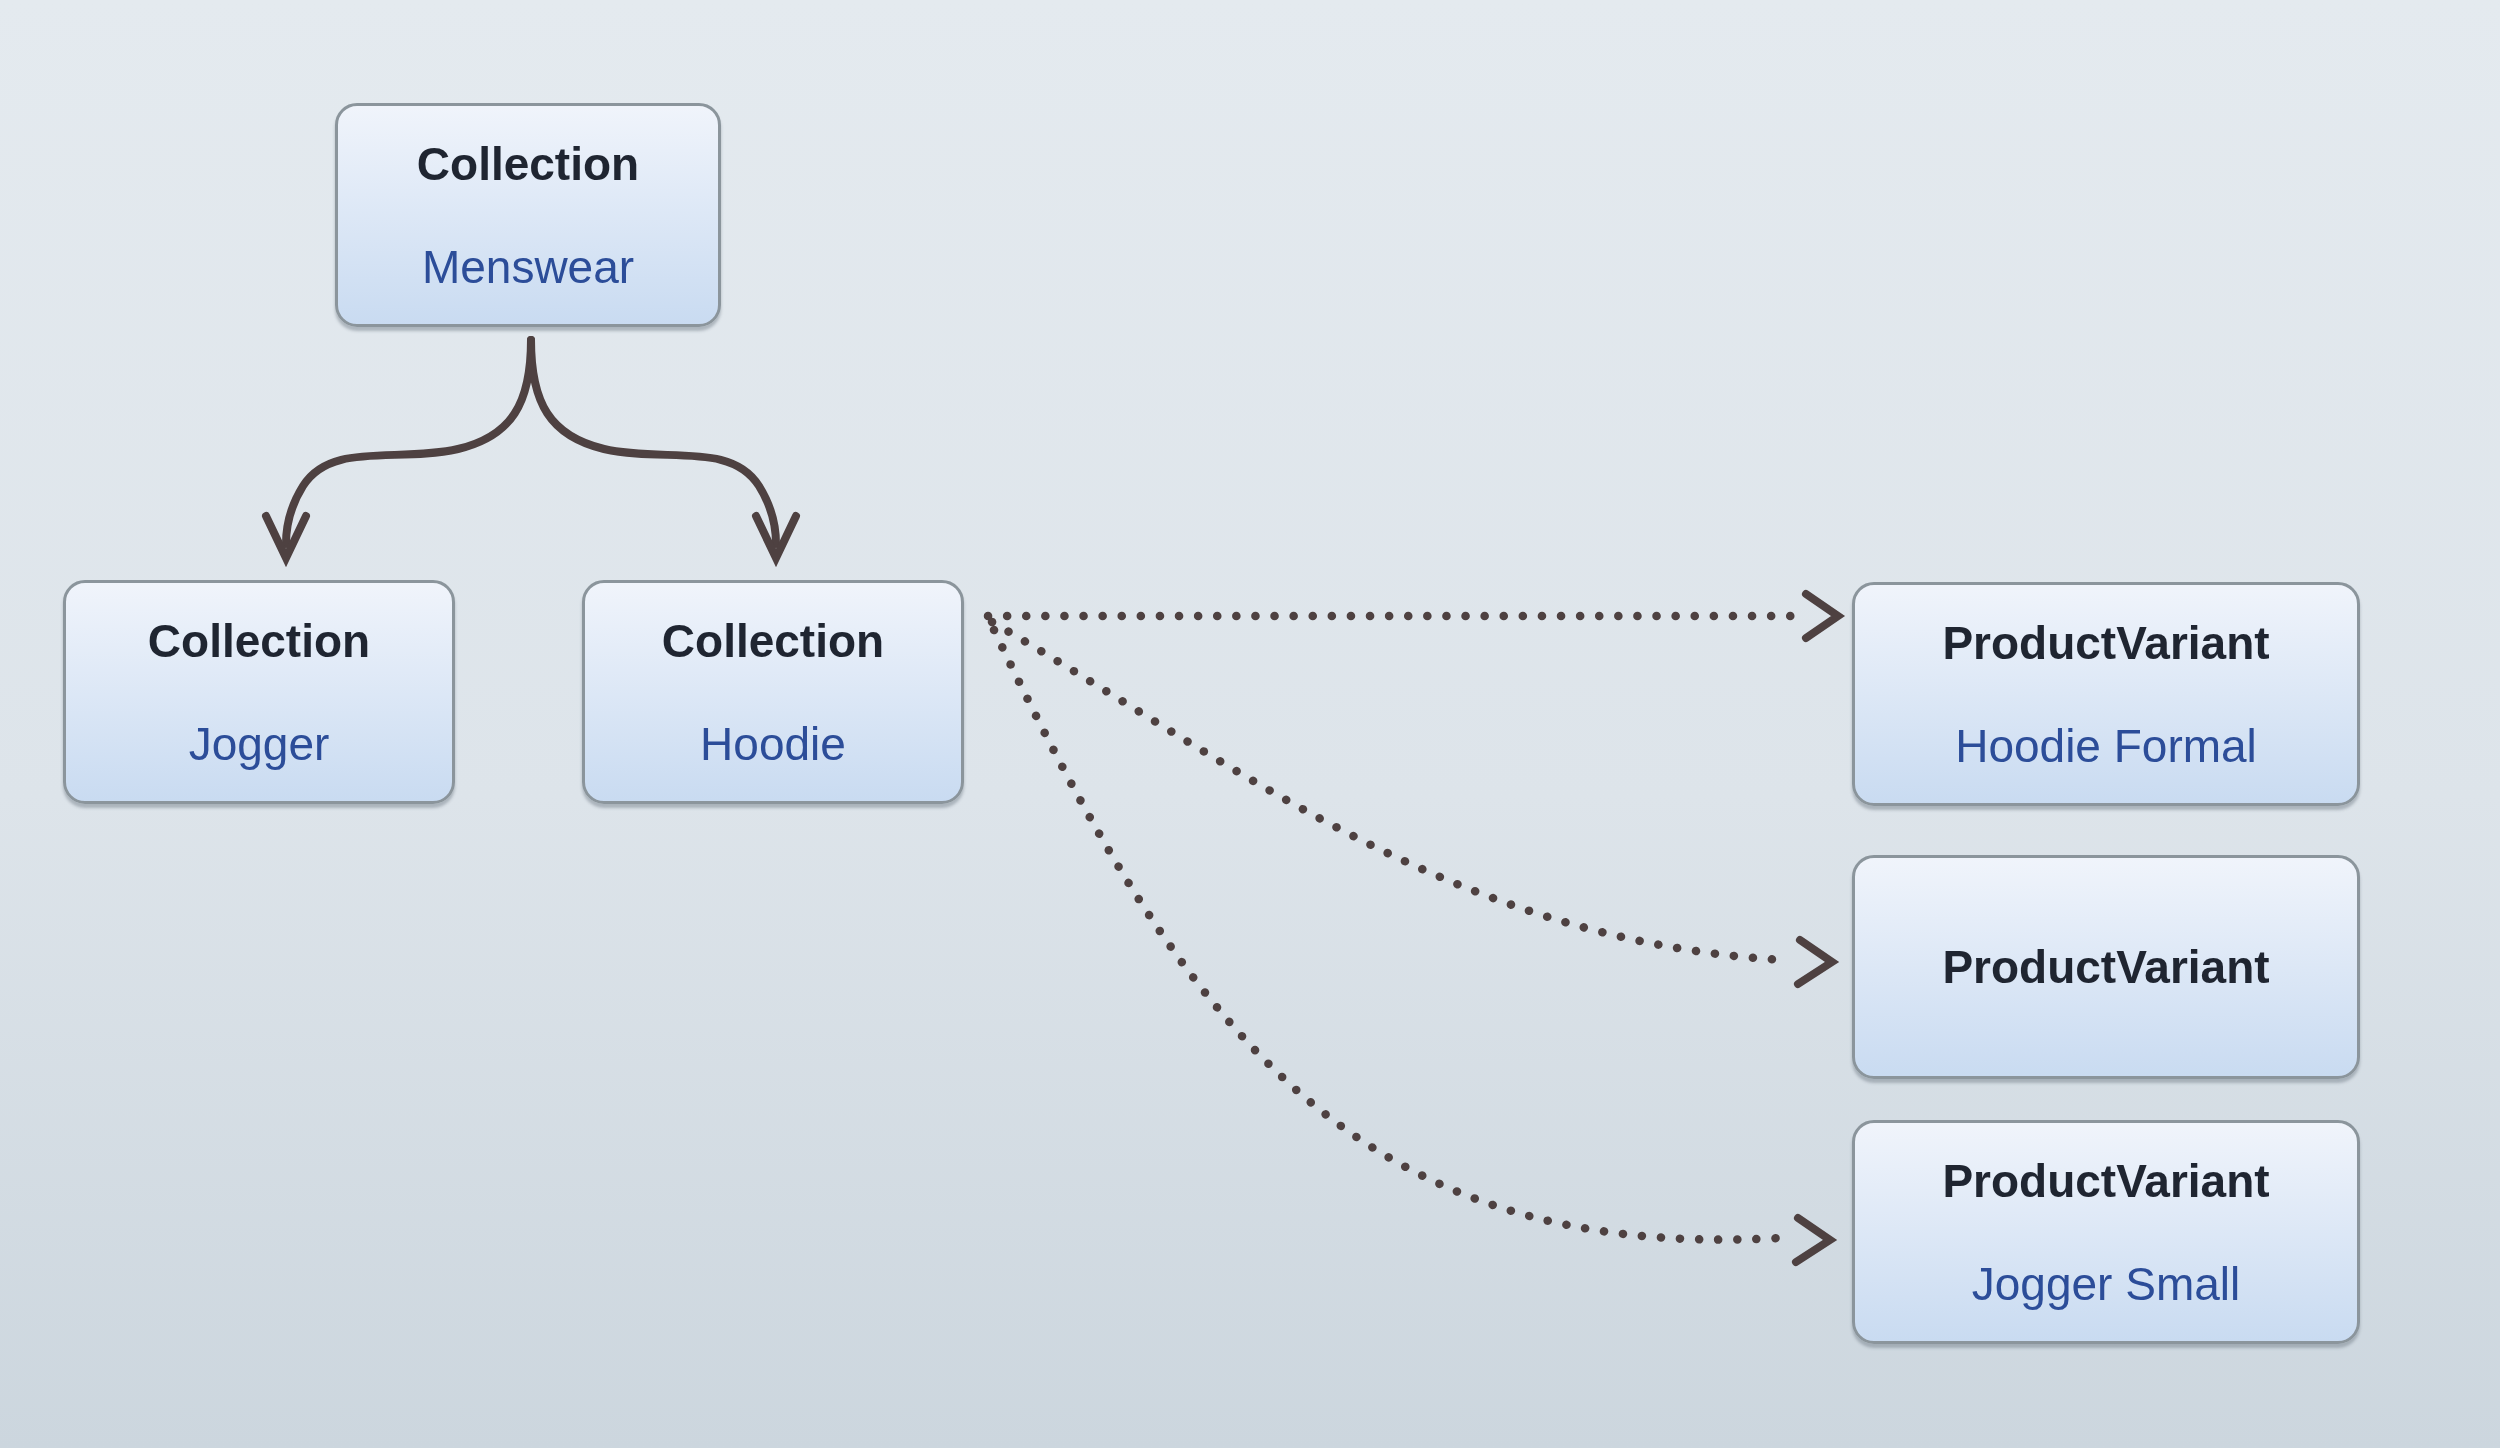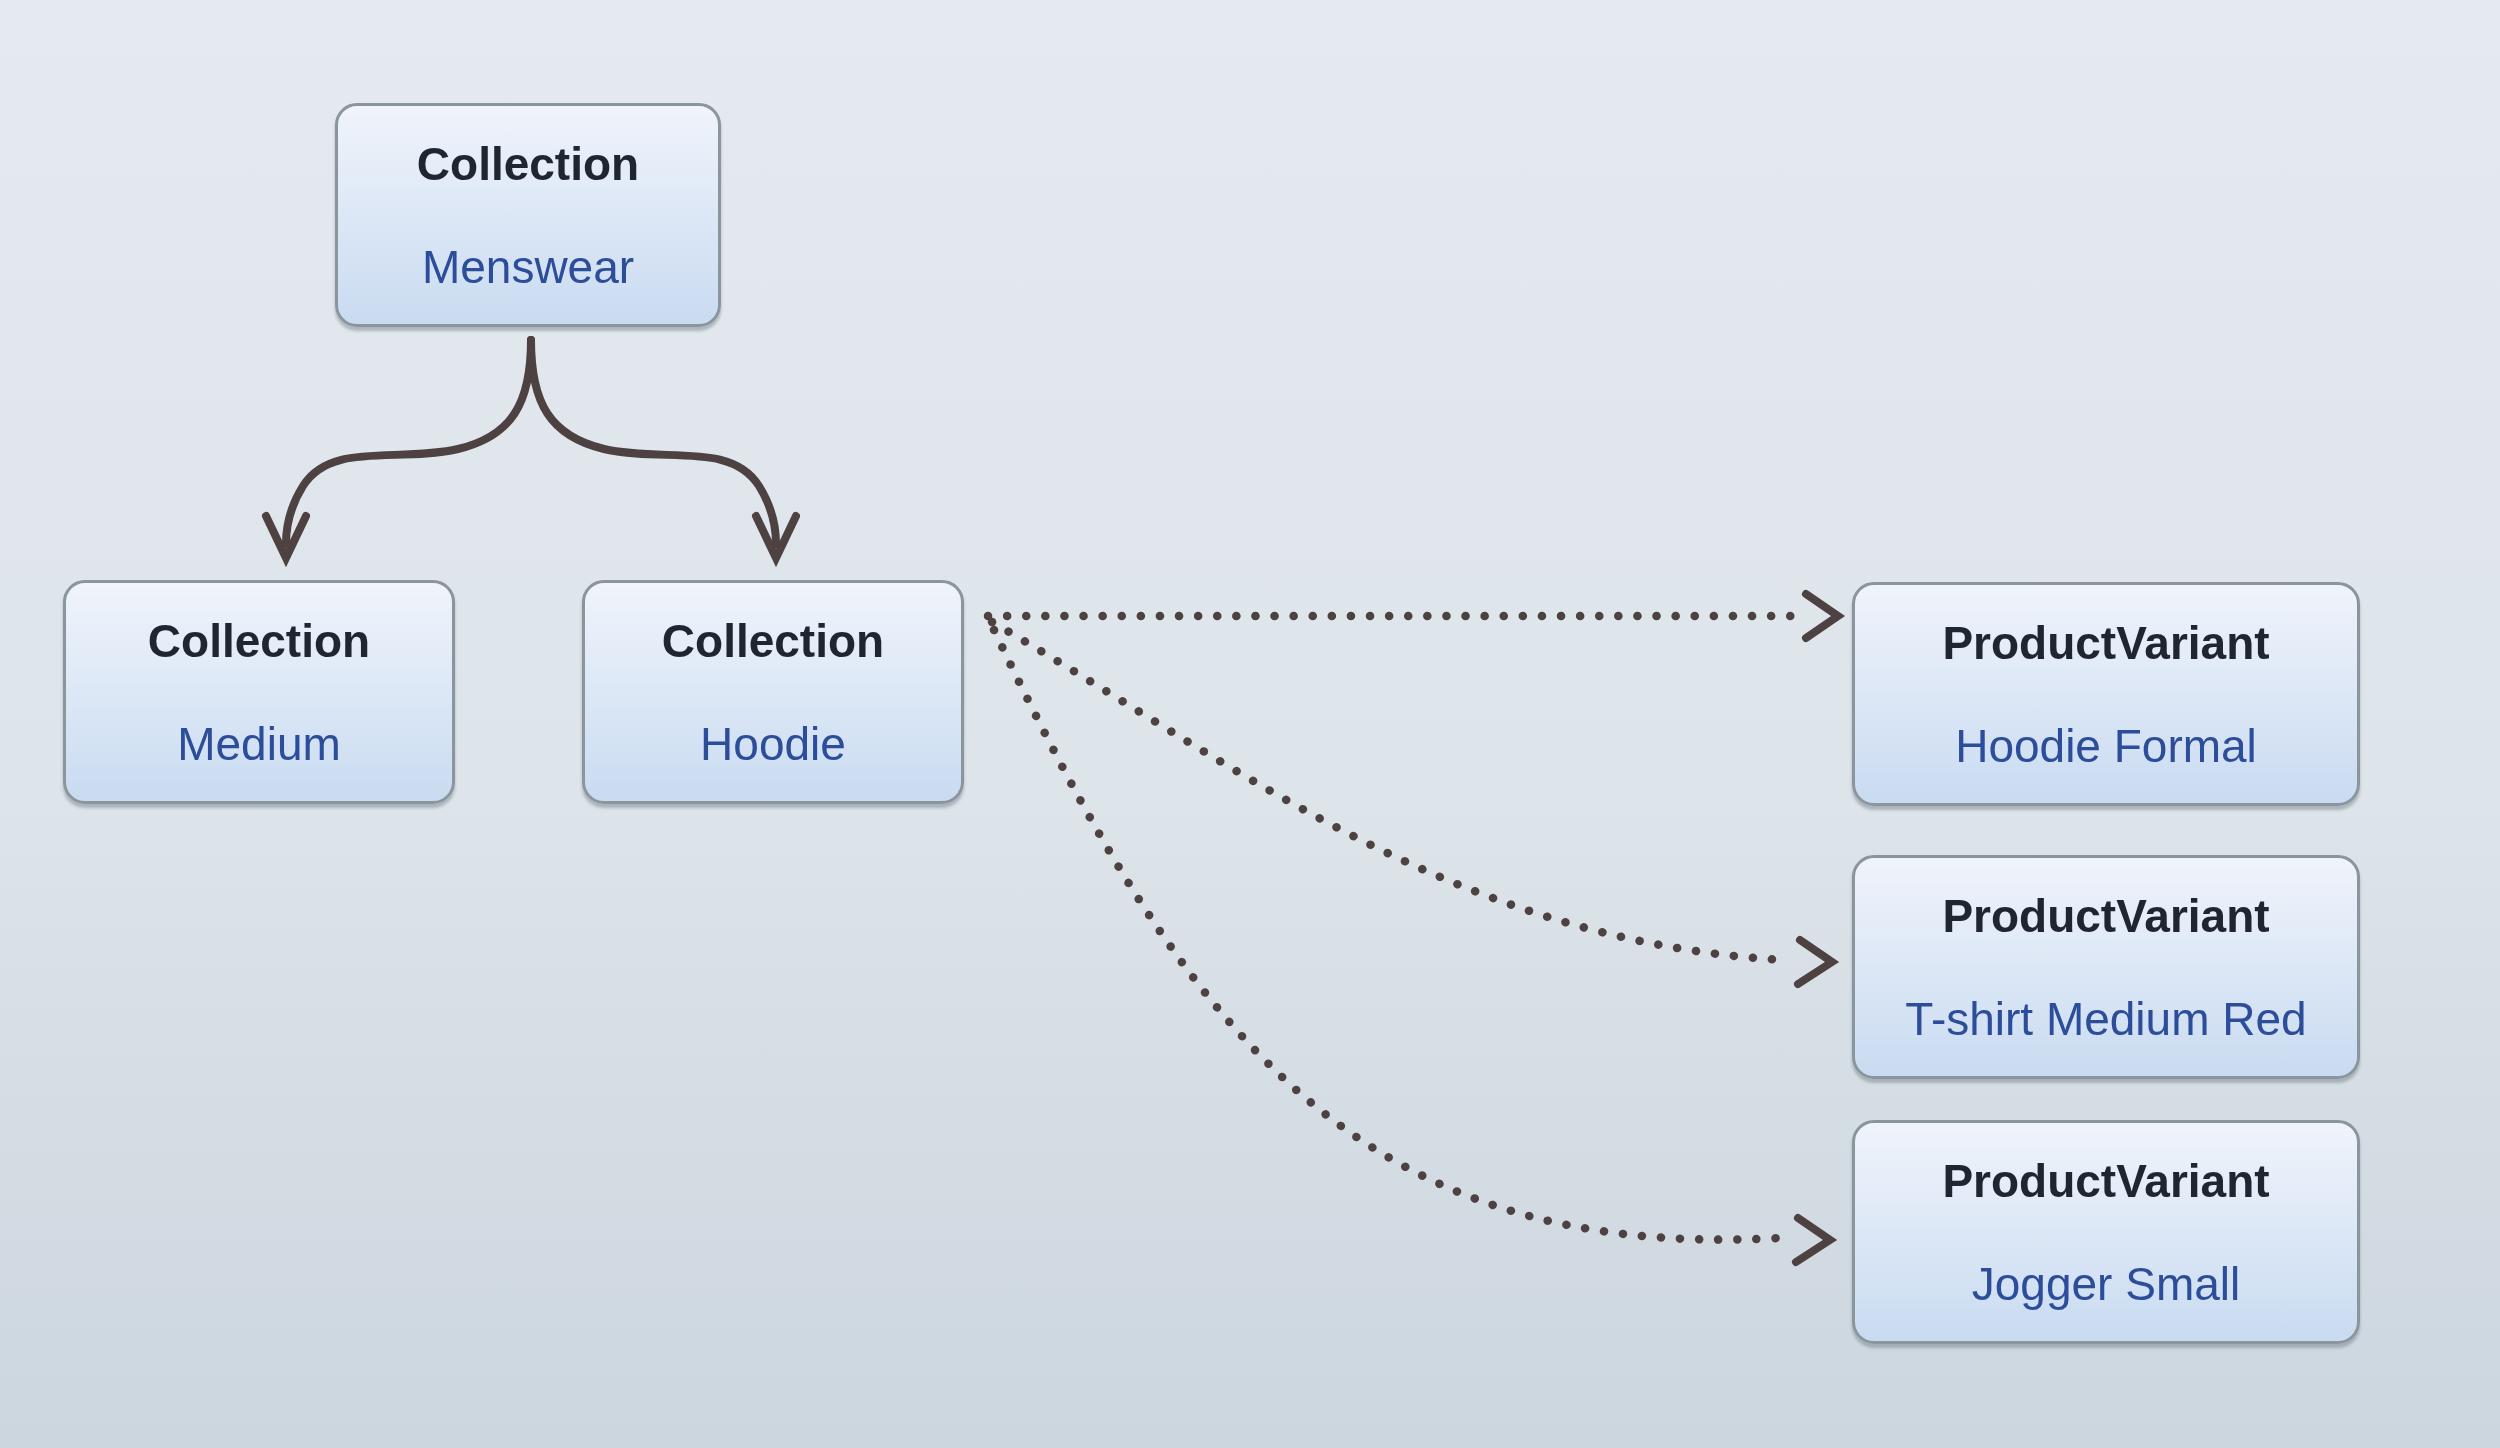--- a/index.html
+++ b/index.html
@@ -92,36 +92,35 @@
     <path class="head" d="M 1798 1218 L 1830 1240 L 1796 1262"></path>
   </svg>
 
   <div class="node" style="left:335px; top:103px; width:386px; height:224px">
     <div class="type">Collection</div>
     <div class="name">Menswear</div>
   </div>
 
   <div class="node" style="left:63px; top:580px; width:392px; height:224px">
     <div class="type">Collection</div>
-    <div class="name">Medium</div>
+    <div class="name">Jogger</div>
   </div>
 
   <div class="node" style="left:582px; top:580px; width:382px; height:224px">
     <div class="type">Collection</div>
     <div class="name">Hoodie</div>
   </div>
 
   <div class="node" style="left:1852px; top:582px; width:508px; height:224px">
     <div class="type">ProductVariant</div>
     <div class="name">Hoodie Formal</div>
   </div>
 
   <div class="node" style="left:1852px; top:855px; width:508px; height:224px">
     <div class="type">ProductVariant</div>
-    <div class="name">T-shirt Medium Red</div>
   </div>
 
   <div class="node" style="left:1852px; top:1120px; width:508px; height:224px">
     <div class="type">ProductVariant</div>
     <div class="name">Jogger Small</div>
   </div>
 
 </div>
 
 </body></html>

